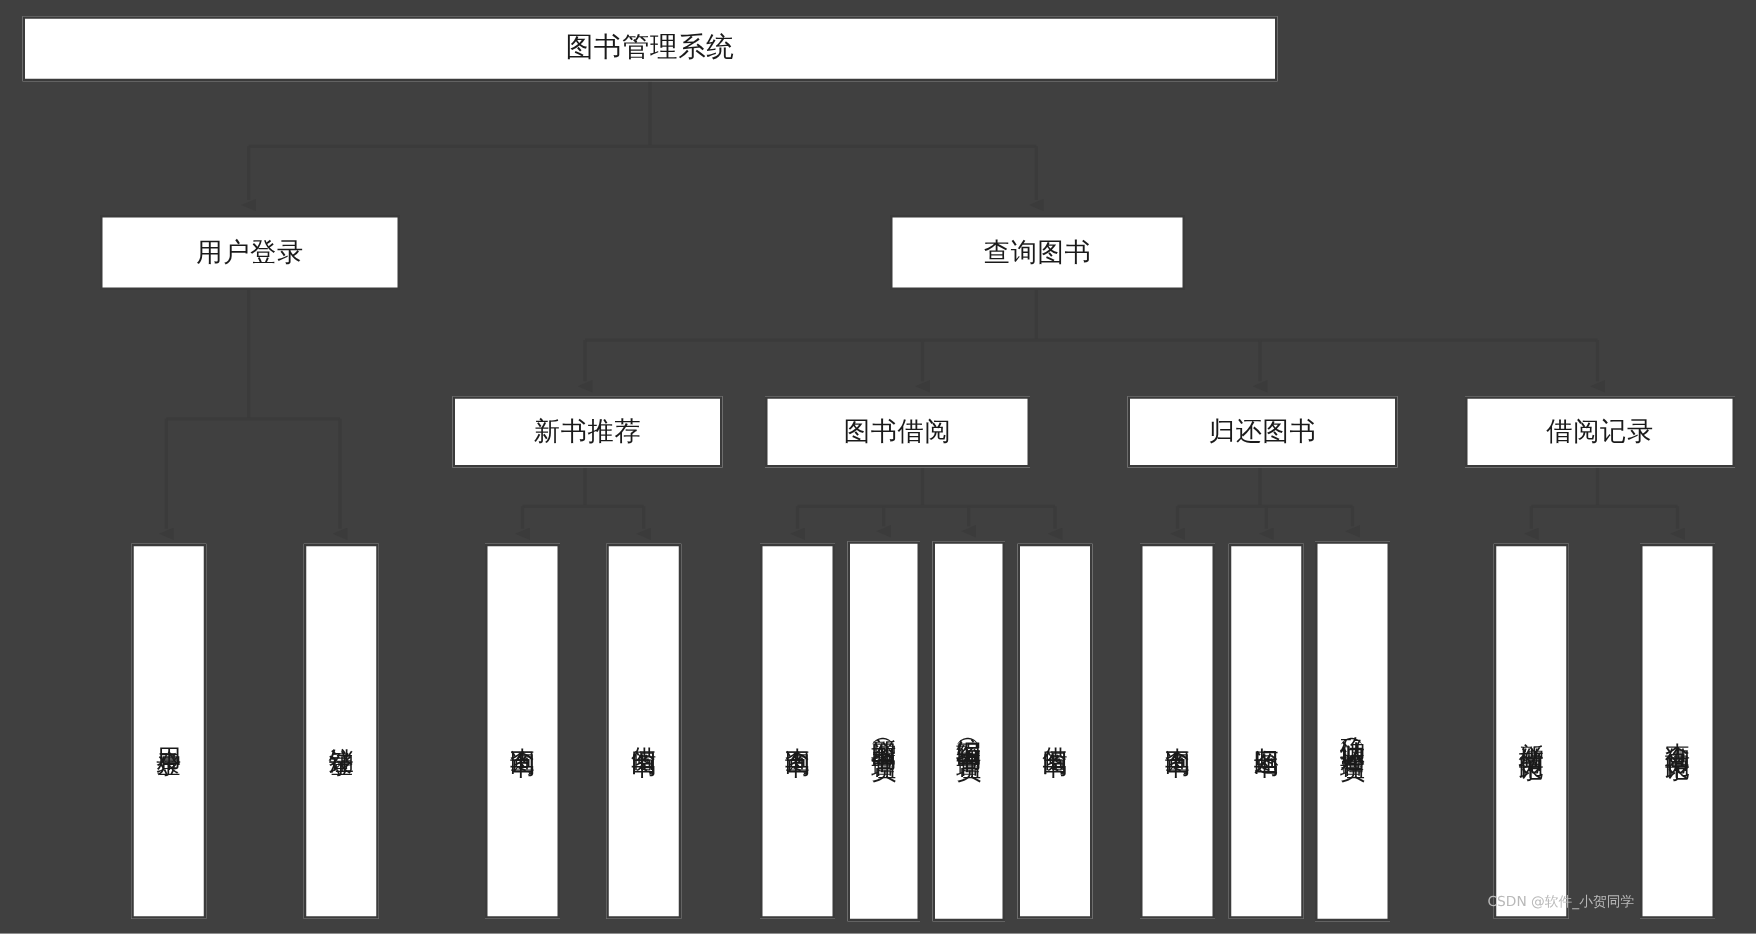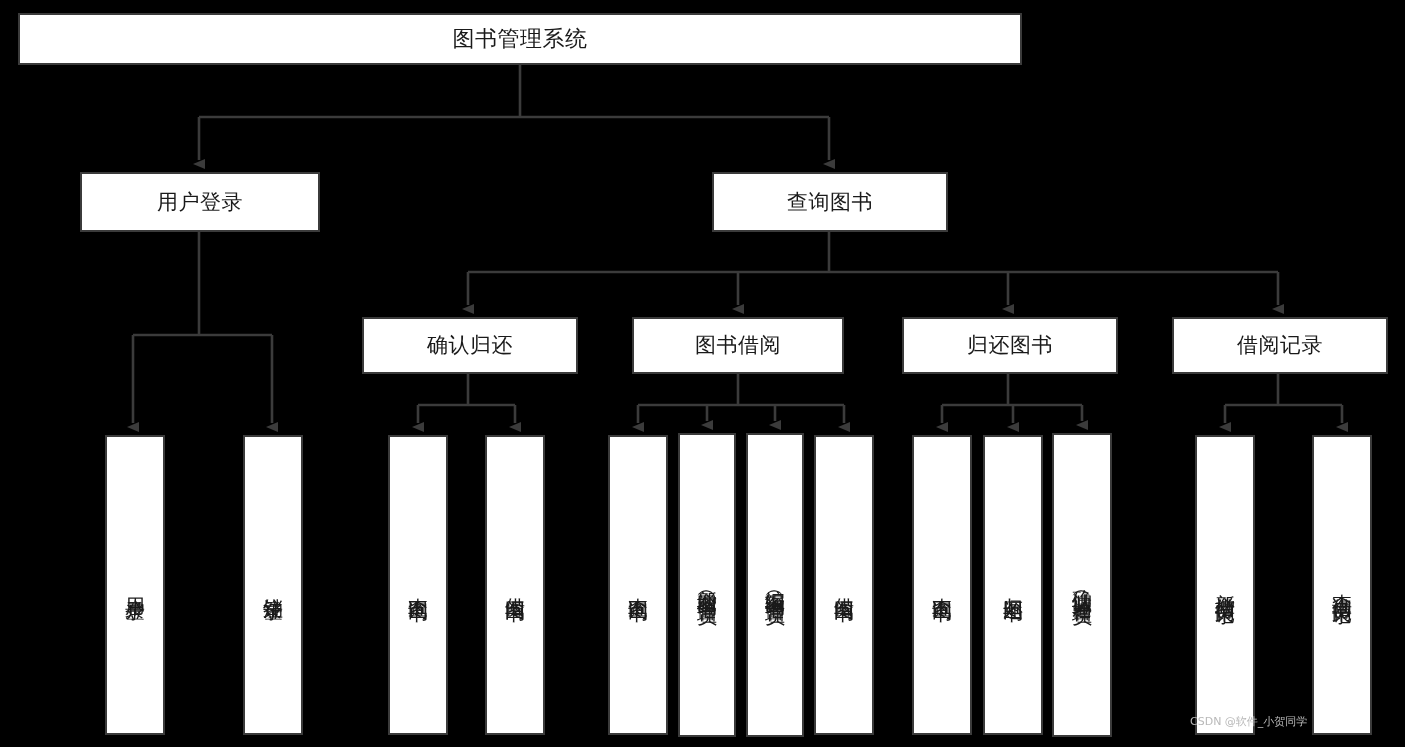--- a/index.html
+++ b/index.html
@@ -8,21 +8,21 @@
     padding: 0;
     background: #ffffff;
   }
   body {
     font-family: "DejaVu Sans", "Liberation Sans", sans-serif;
   }
   #canvas {
     position: relative;
     width: 1405px;
     height: 747px;
-    background: #000000;
+    background: #404040;
     overflow: hidden;
   }
   #wires {
     position: absolute;
     left: 0;
     top: 0;
     width: 1405px;
     height: 747px;
     pointer-events: none;
   }
@@ -138,23 +138,23 @@
   </div>
 
   <div class="node horiz" style="left: 80px; top: 172px; width: 240px; height: 60px;">
     <span class="label">用户登录</span>
   </div>
   <div class="node horiz" style="left: 712px; top: 172px; width: 236px; height: 60px;">
     <span class="label">查询图书</span>
   </div>
 
   <div class="node horiz" style="left: 362px; top: 317px; width: 216px; height: 57px;">
-    <span class="label">确认归还</span>
-  </div>
-  <div class="node horiz" style="left: 632px; top: 317px; width: 212px; height: 57px;">
+    <span class="label">新书推荐</span>
+  </div>
+  <div class="node horiz" style="left: 612px; top: 317px; width: 212px; height: 57px;">
     <span class="label">图书借阅</span>
   </div>
   <div class="node horiz" style="left: 902px; top: 317px; width: 216px; height: 57px;">
     <span class="label">归还图书</span>
   </div>
   <div class="node horiz" style="left: 1172px; top: 317px; width: 216px; height: 57px;">
     <span class="label">借阅记录</span>
   </div>
 
   <div class="node vert" style="left: 105px; top: 435px; width: 60px; height: 300px;">

